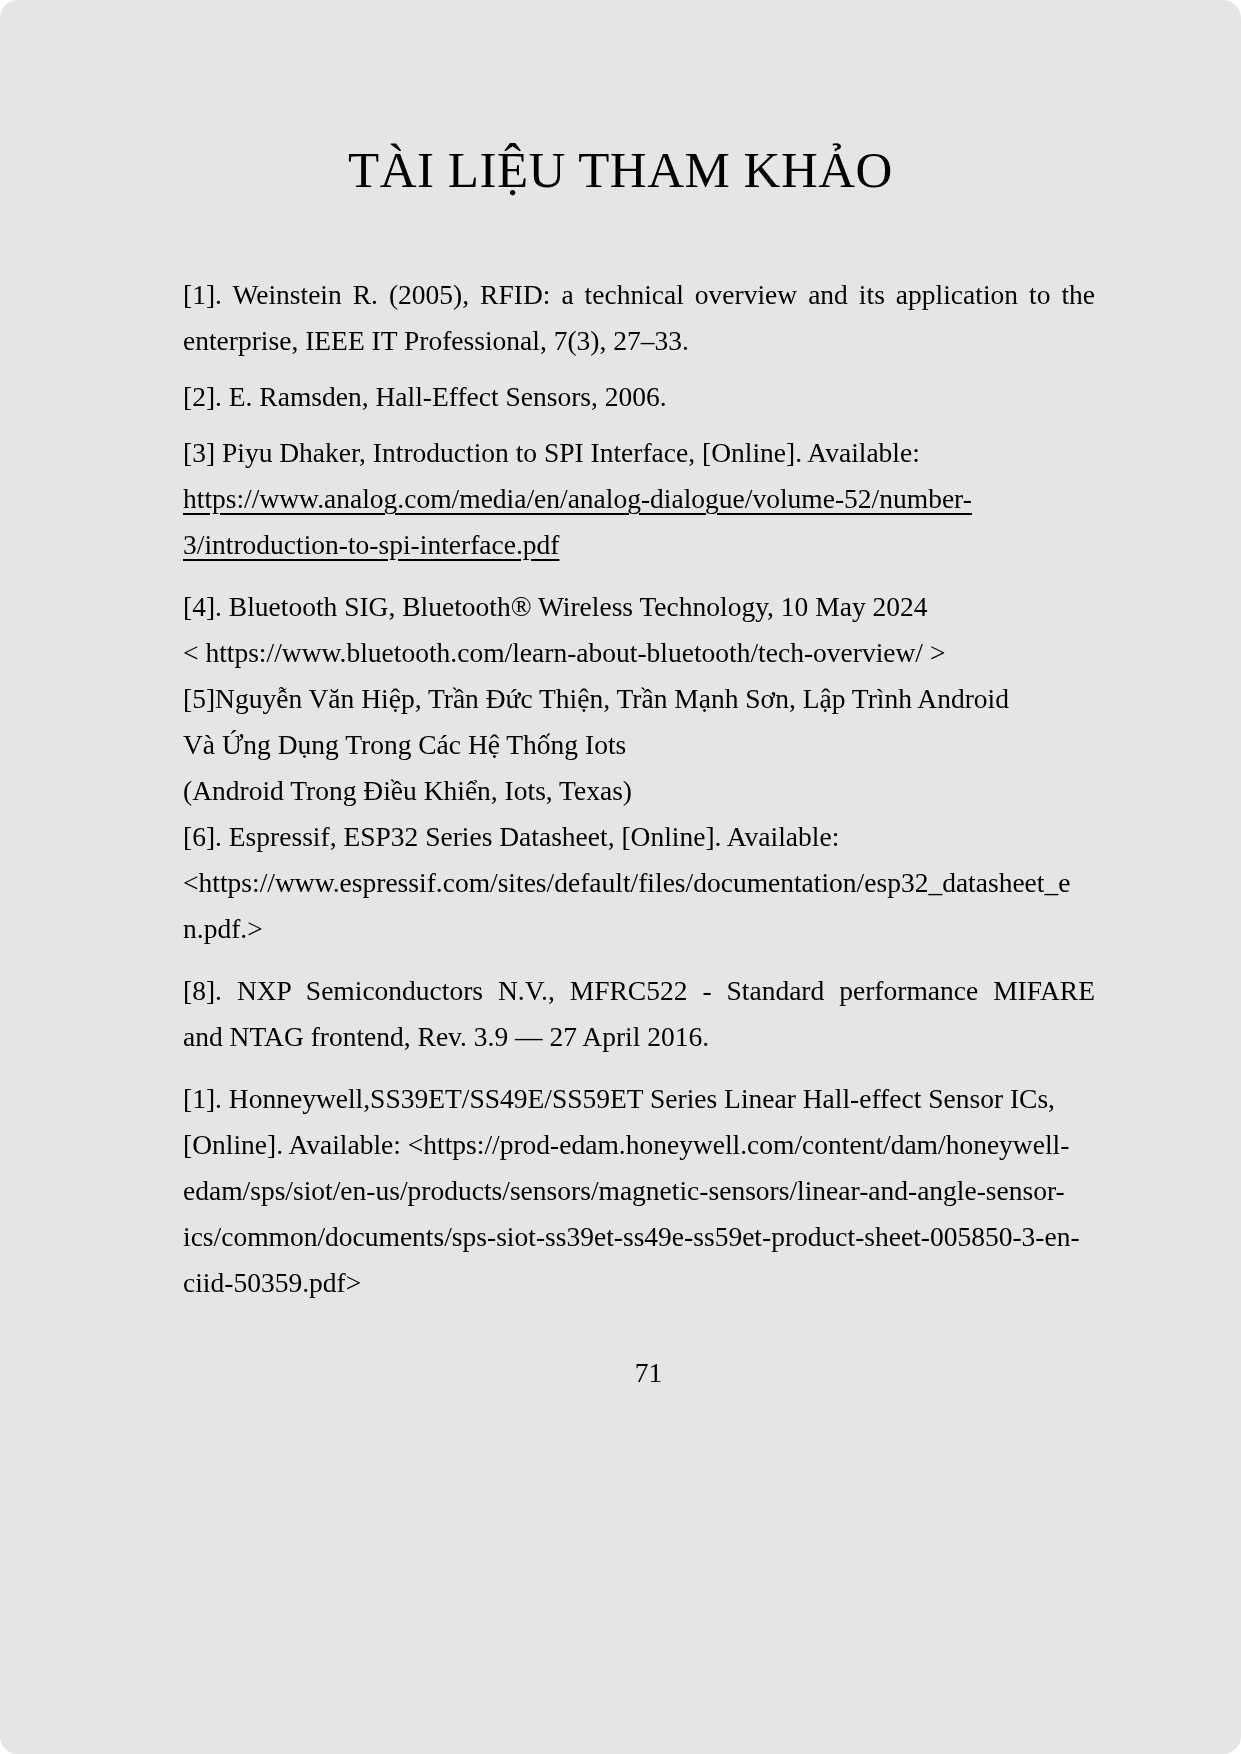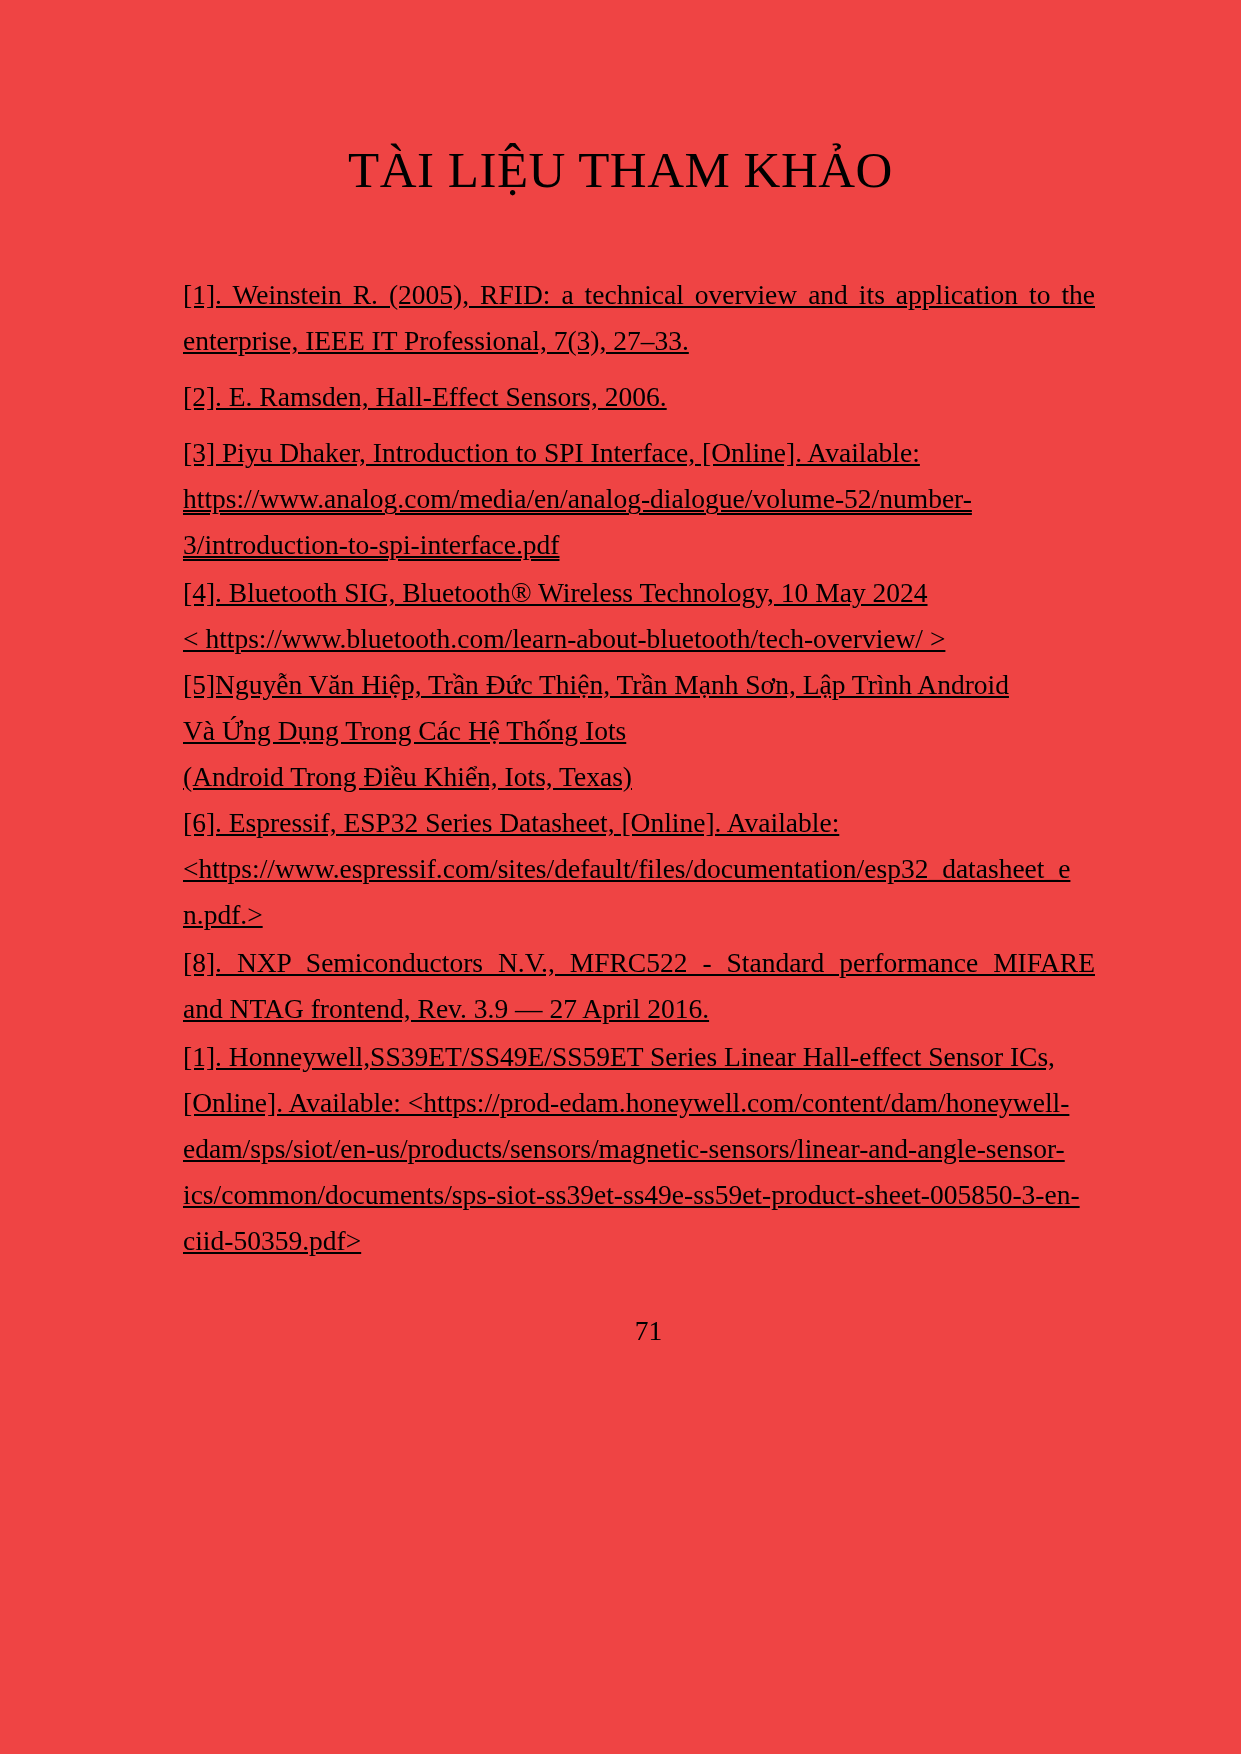--- a/index.html
+++ b/index.html
@@ -4,48 +4,48 @@
 <style>
   html, body {
     margin: 0;
     padding: 0;
     background: #ffffff;
   }
   .page {
     position: relative;
     width: 1241px;
     height: 1754px;
-    background: #ef4444;
+    background: #e5e5e5;
     color: #000000;
     font-family: "Liberation Serif", "DejaVu Serif", serif;
     overflow: hidden;
+    border-radius: 18px;
   }
   .title {
     margin: 0;
     padding-top: 138px;
     font-size: 51px;
     font-weight: 400;
     line-height: 64px;
     text-align: center;
     letter-spacing: 0.5px;
     white-space: nowrap;
   }
   .refs {
     margin-top: 70px;
     margin-left: 183px;
     width: 912px;
   }
   .ref { margin: 0; }
   .ref.gap-sm { margin-top: 10px; }
-  .ref.gap-lg { margin-top: 2px; }
+  .ref.gap-lg { margin-top: 16px; }
   .line {
     font-size: 27.5px;
     line-height: 46px;
     white-space: nowrap;
-    text-decoration: underline;
   }
   .u {
     text-decoration: underline;
     text-decoration-thickness: 2px;
     text-underline-offset: 5px;
   }
   .page-number {
     margin-top: 44px;
     width: 1241px;
     text-align: center;

